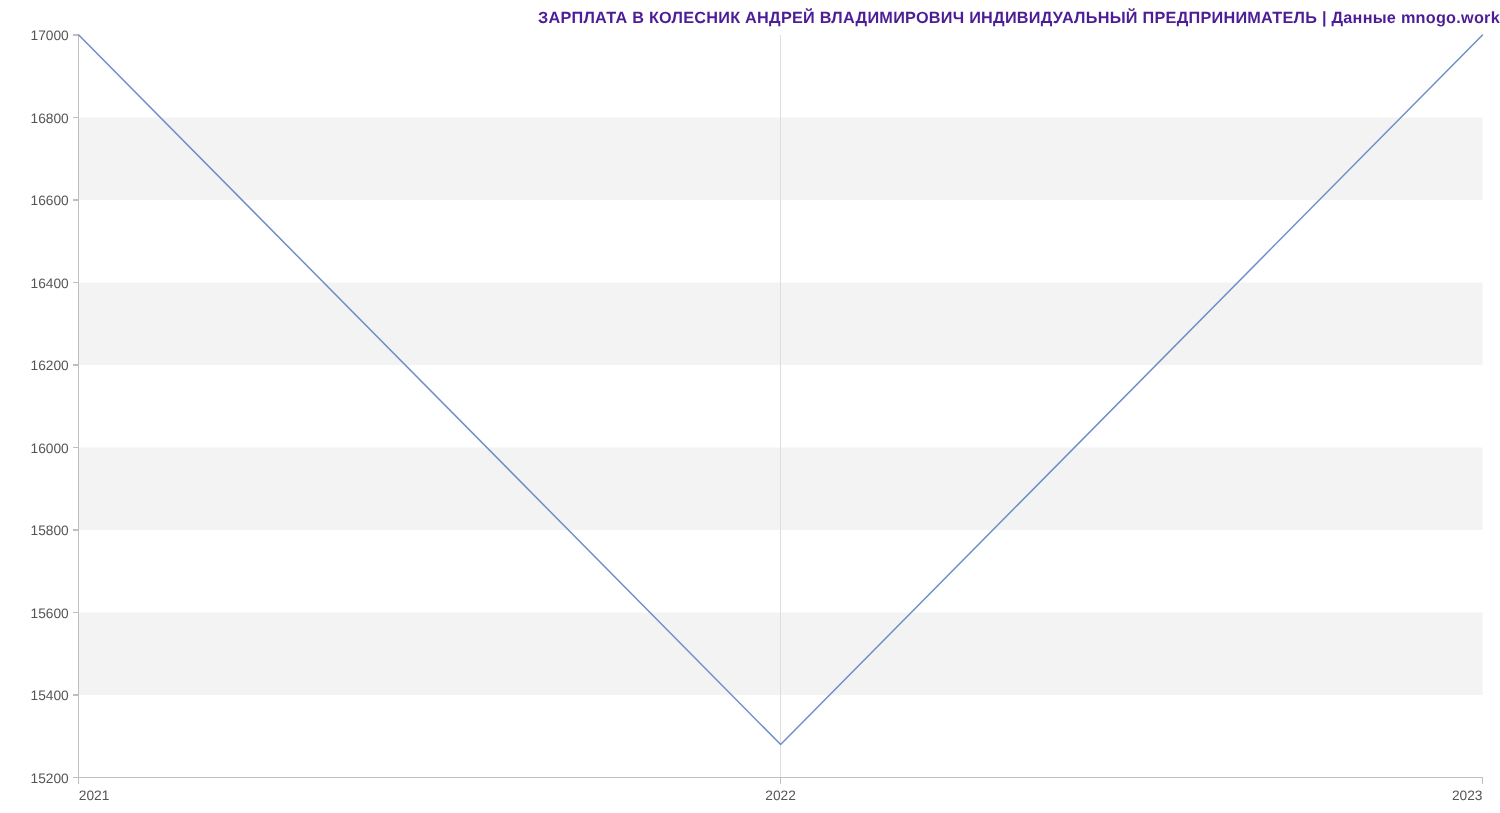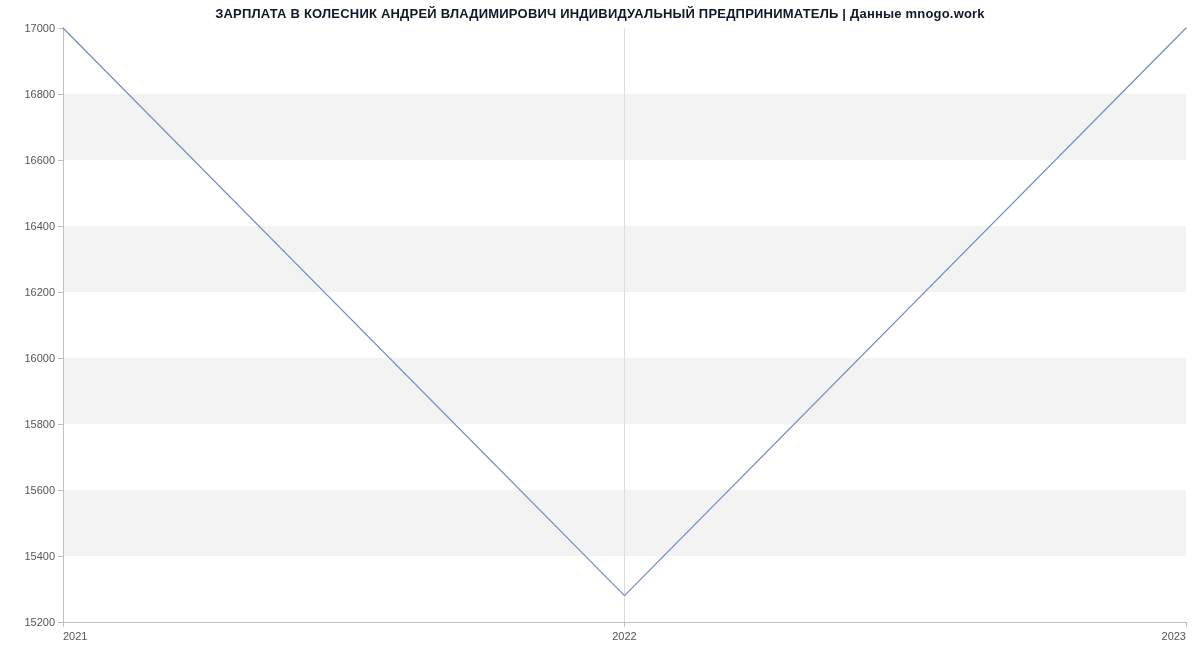--- a/index.html
+++ b/index.html
@@ -14,24 +14,24 @@
   .chart-wrap {
     position: relative;
     width: 1200px;
     height: 650px;
   }
   .title {
     position: absolute;
     top: 6px;
     left: 0;
     width: 1200px;
-    text-align: center;
+    text-align: right;
     font-size: 13px;
     font-weight: 600;
-    color: #0f172a;
+    color: #4c1d95;
     letter-spacing: 0.2px;
   }
   svg {
     position: absolute;
     top: 0;
     left: 0;
   }
   .plot-border {
     fill: none;
     stroke: #bfbfbf;

